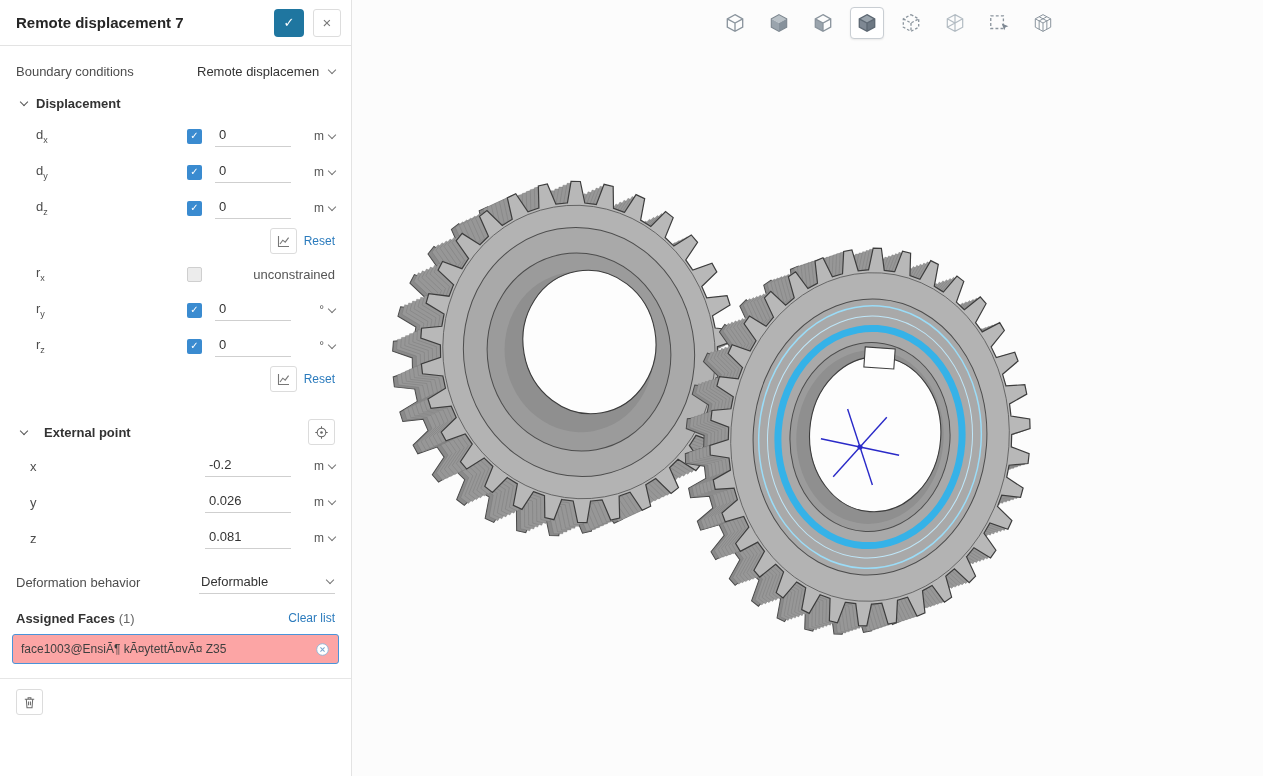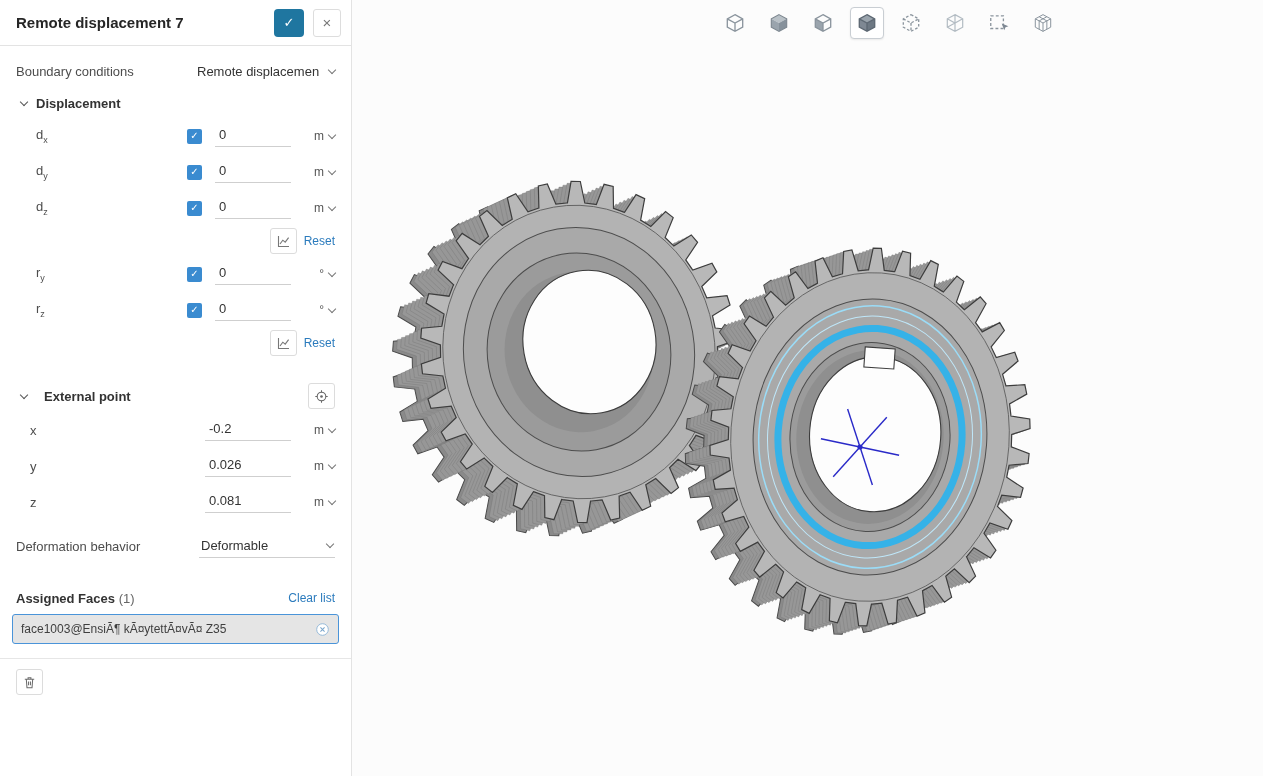--- a/index.html
+++ b/index.html
@@ -44,25 +44,25 @@
   .cb .tick{color:#fff;font-size:10px;line-height:1;}
   .inp{border-bottom:1px solid #cfcfcf;font-size:13px;color:#333;padding:2px 4px 4px;cursor:text;}
   .unit{display:flex;align-items:center;justify-content:flex-end;font-size:12px;color:#555;cursor:pointer;}
   .uncon{grid-column:3/5;font-size:13px;color:#555;justify-self:end;}
   .reset-row{display:flex;justify-content:flex-end;align-items:center;gap:7px;height:30px;padding-right:16px;}
   .link{color:var(--accent-link);font-size:12px;text-decoration:none;cursor:pointer;}
   .icon-btn{width:27px;height:26px;border:1px solid #dcdcdc;border-radius:3px;background:#fff;display:flex;align-items:center;justify-content:center;cursor:pointer;}
   .rot-head{margin-top:12px;}
 
   .deform-row{display:flex;justify-content:space-between;align-items:center;height:40px;padding:0 16px;margin-top:6px;}
-  .assigned-head{display:flex;justify-content:space-between;align-items:center;height:28px;padding:0 16px;margin-top:18px;text-align:right;}
+  .assigned-head{display:flex;justify-content:space-between;align-items:center;height:28px;padding:0 16px;margin-top:2px;text-align:right;}
   .assigned-label{font-size:13px;color:#333;}
   .assigned-label b{font-weight:700;}
   .assigned-count{color:#666;font-weight:400;}
-  .face-chip{margin:2px 12px 0 12px;height:30px;border:1px solid #4a94d9;border-radius:3px;display:flex;align-items:center;justify-content:space-between;padding:0 8px;background:#e5e5e5;}
+  .face-chip{margin:2px 12px 0 12px;height:30px;border:1px solid #4a94d9;border-radius:3px;display:flex;align-items:center;justify-content:space-between;padding:0 8px;background:#fca5a5;}
   .face-chip .face-text{font-size:12px;color:#3f3f3f;overflow:hidden;white-space:nowrap;}
   .chip-x{border:none;background:none;padding:0;cursor:pointer;display:flex;}
   .divider{border-top:1px solid #e6e6e6;margin-top:14px;}
   .trash-row{padding:10px 16px;}
 
   
   .viewport{position:relative;flex:1;height:776px;background:#fcfcfc;overflow:hidden;}
   .vtoolbar{position:absolute;top:7px;left:366px;display:flex;gap:10px;z-index:2;}
   .vtb-btn{width:34px;height:32px;border:1px solid transparent;border-radius:4px;background:transparent;display:flex;align-items:center;justify-content:center;cursor:pointer;}
   .vtb-btn.active{background:#fff;border-color:#c9ced3;box-shadow:0 1px 2px rgba(0,0,0,0.08);}
@@ -133,20 +133,25 @@
   <div class="reset-row">
     <button class="icon-btn">
       <svg width="15" height="15" viewBox="0 0 15 15">
           <path d="M2.5 2 V12.5 H13" stroke="#777" fill="none" stroke-width="1.1"></path>
           <polyline points="4,10 6.8,6.2 9.2,8.2 12.6,3.6" stroke="#777" fill="none" stroke-width="1.1"></polyline>
         </svg>
     </button>
     <a class="link">Reset</a>
   </div>
 
+  <div class="row grid-d">
+    <span class="lbl sub-lbl"><span>r</span><sub>x</sub></span>
+    <span class="cb unchecked"></span>
+    <span class="uncon">unconstrained</span>
+  </div>
   <div class="row grid-d">
     <span class="lbl sub-lbl"><span>r</span><sub>y</sub></span>
     <span class="cb checked">
         <span class="tick">✓</span>
       </span>
     <span class="inp">0</span>
     <span class="unit">
         <span>°</span>
         <span class="chev"></span>
       </span>

